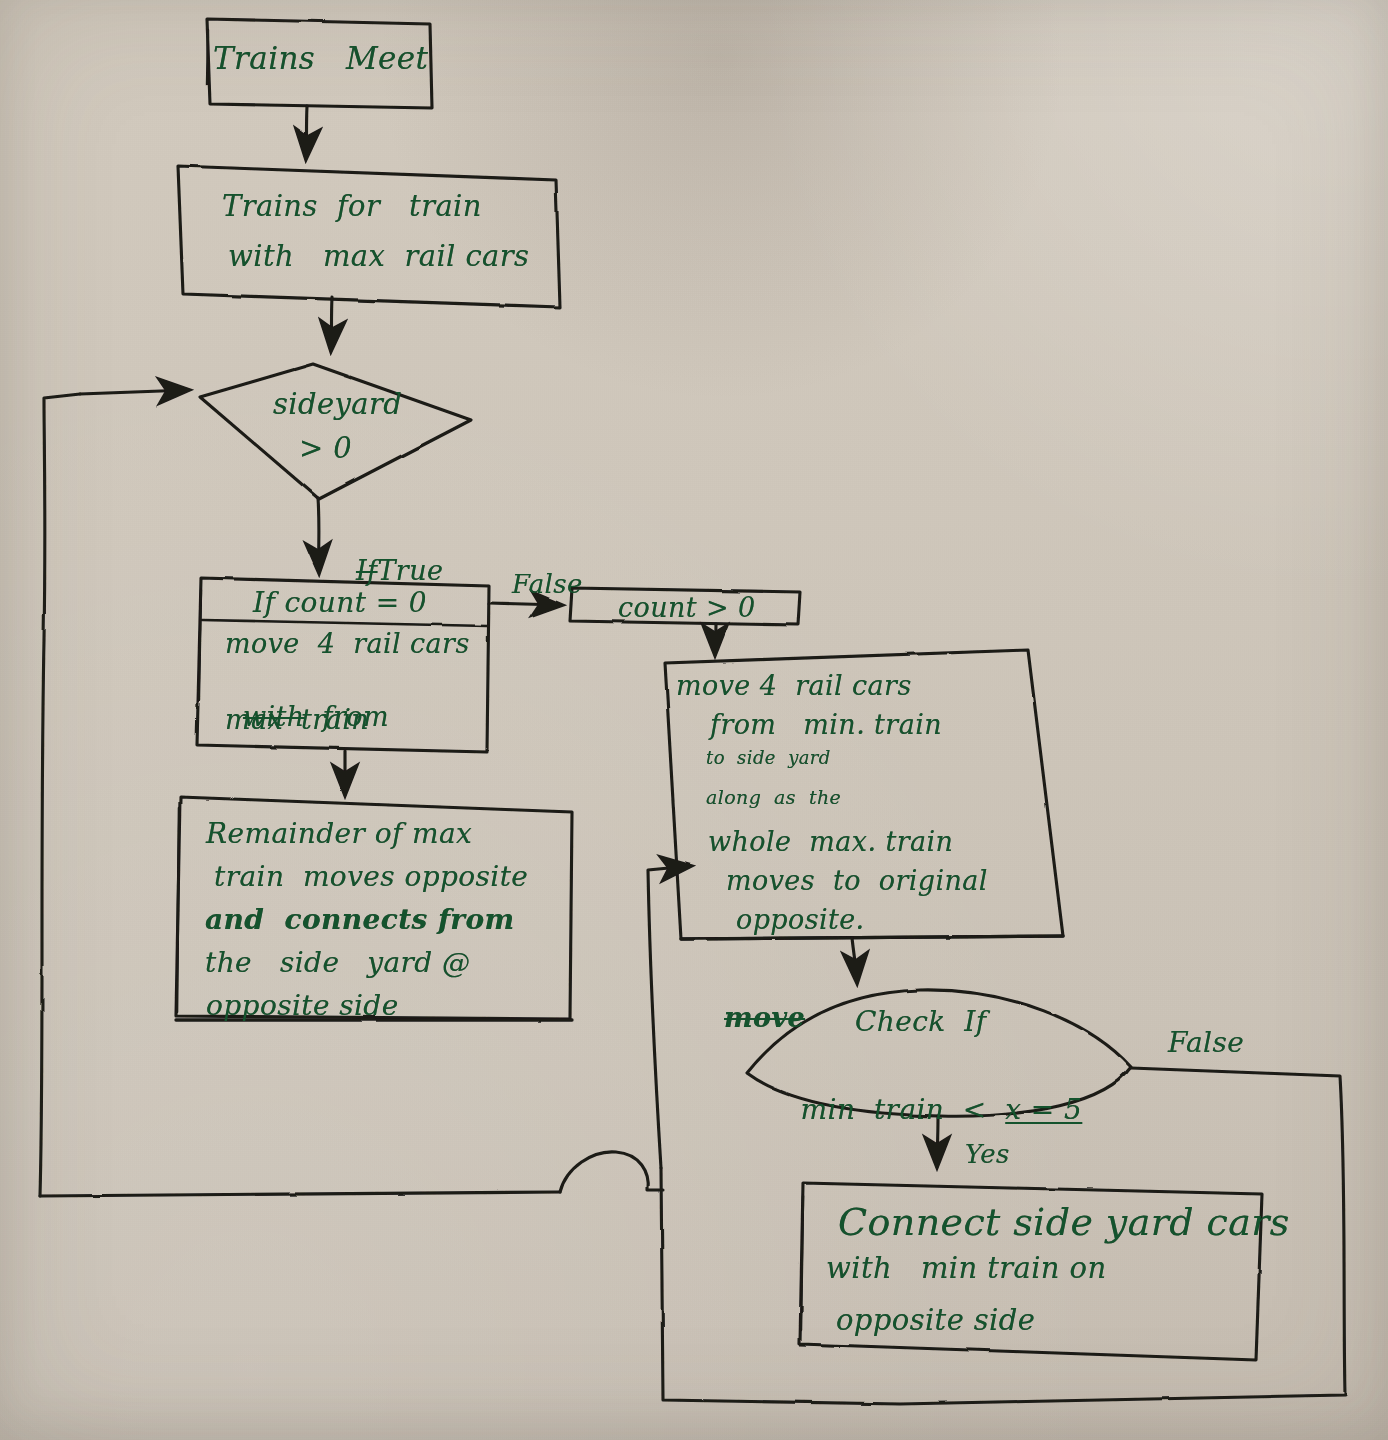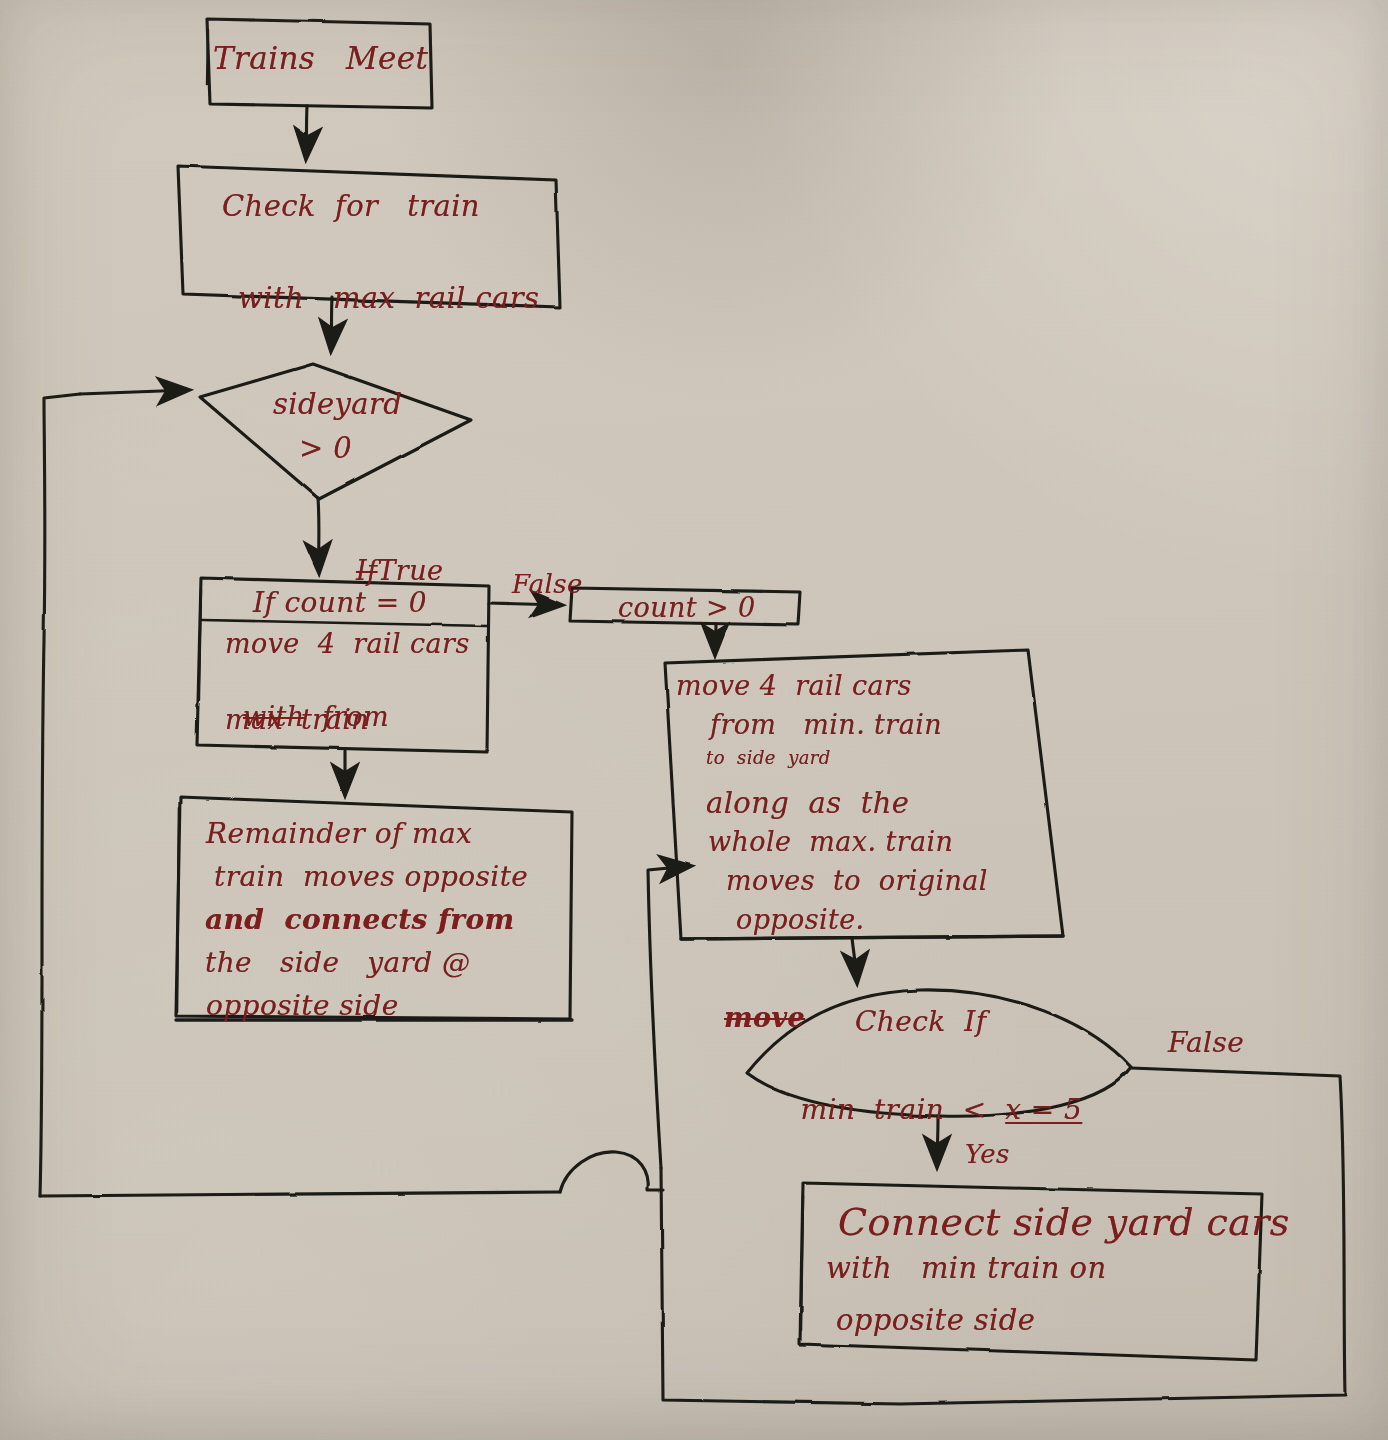--- a/index.html
+++ b/index.html
@@ -25,21 +25,21 @@
       repeating-linear-gradient(0deg, rgba(0,0,0,.018) 0 1px, rgba(255,255,255,.016) 1px 2px),
       repeating-linear-gradient(90deg, rgba(0,0,0,.014) 0 1px, rgba(255,255,255,.014) 1px 2px);
   }
   #edgeshade{
     position:absolute;inset:0;pointer-events:none;
     box-shadow:inset 0 0 120px rgba(90,80,70,.16), inset 0 -14px 40px rgba(80,70,60,.10);
   }
   svg#fc{position:absolute;left:0;top:0;width:1388px;height:1440px;}
   .lbl{
     position:absolute;
-    color:#7f1d1d;
+    color:#14532d;
     font-family:"DejaVu Serif", serif;
     font-style:italic;
     white-space:pre;
     line-height:1.30;
     letter-spacing:.4px;
     text-shadow:0 0 .6px rgba(27,26,24,.55);
     pointer-events:none;
   }
   .strike{text-decoration:line-through;text-decoration-thickness:2px;}
   .und{text-decoration:underline;text-decoration-thickness:2px;text-underline-offset:3px;}
@@ -133,22 +133,22 @@
 
     <path d="M560,1192 C566,1168 592,1150 616,1152 C640,1154 650,1172 648,1190 L663,1190"></path>
     <path d="M40,1196 C44,1050 40,850 44,640 C46,520 44,440 44,398 L80,394"></path>
     <path d="M80,394 L188,390" marker-end="url(#ah)"></path>
 
   </g>
 </svg>
 
 <div class="lbl ctr" style="left:213px;top:38px;width:215px;font-size:31px;">Trains   Meet</div>
 
-<div class="lbl" style="left:222px;top:188px;font-size:29px;">Check  for   train</div>
-<div class="lbl" style="left:238px;top:238px;font-size:29px;margin-top:42px;">with   max  rail cars</div>
+<div class="lbl" style="left:222px;top:188px;font-size:29px;">Trains  for   train</div>
+<div class="lbl" style="left:228px;top:238px;font-size:29px;">with   max  rail cars</div>
 
 <div class="lbl" style="left:273px;top:386px;font-size:29px;">sideyard</div>
 <div class="lbl" style="left:299px;top:430px;font-size:29px;">&gt; 0</div>
 
 <div class="lbl" style="left:338px;top:518px;font-size:27px;">
   <span class="strike">If</span><span>True</span>
 </div>
 
 <div class="lbl" style="left:253px;top:585px;font-size:28px;">If count = 0</div>
 <div class="lbl" style="left:225px;top:626px;font-size:27px;">move  4  rail cars</div>
@@ -157,21 +157,21 @@
 </div>
 <div class="lbl" style="left:225px;top:702px;font-size:27px;">max  train</div>
 
 <div class="lbl" style="left:512px;top:568px;font-size:26px;">False</div>
 
 <div class="lbl" style="left:618px;top:590px;font-size:27px;">count &gt; 0</div>
 
 <div class="lbl" style="left:676px;top:668px;font-size:27px;">move 4  rail cars</div>
 <div class="lbl" style="left:676px;top:707px;font-size:27px;margin-left:34px;">from   min. train</div>
 <div class="lbl" style="left:706px;top:746px;font-size:18px;">to  side  yard</div>
-<div class="lbl" style="left:706px;top:785px;font-size:29px;">along  as  the</div>
+<div class="lbl" style="left:706px;top:785px;font-size:19px;">along  as  the</div>
 <div class="lbl" style="left:708px;top:824px;font-size:27px;">whole  max. train</div>
 <div class="lbl" style="left:726px;top:863px;font-size:27px;">moves  to  original</div>
 <div class="lbl" style="left:736px;top:902px;font-size:27px;">opposite.</div>
 
 <div class="lbl" style="left:206px;top:816px;font-size:28px;">Remainder of max</div>
 <div class="lbl" style="left:214px;top:859px;font-size:28px;">train  moves opposite</div>
 <div class="lbl" style="left:205px;top:902px;font-size:28px;font-weight:bold;">and  connects from</div>
 <div class="lbl" style="left:205px;top:945px;font-size:28px;">the   side   yard @</div>
 <div class="lbl" style="left:206px;top:988px;font-size:28px;">opposite side</div>
 

